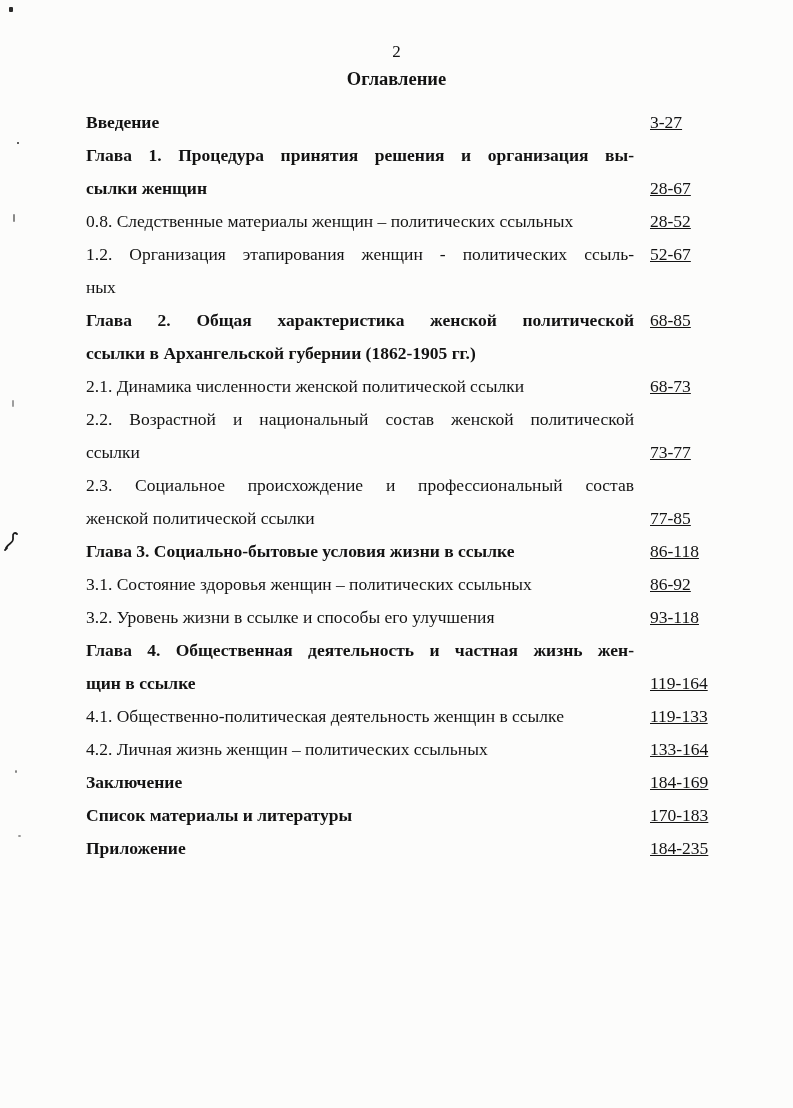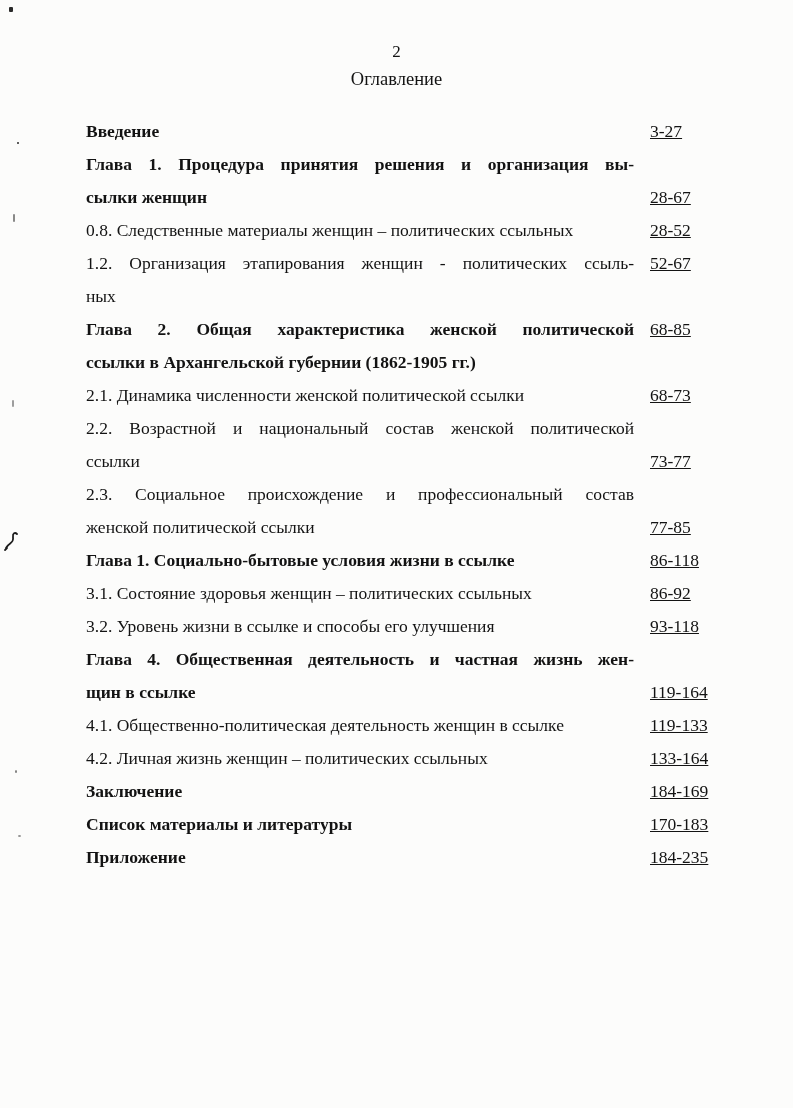--- a/index.html
+++ b/index.html
@@ -14,25 +14,25 @@
   }
   .scan-page { position: absolute; inset: 0; }
   .page-number {
     padding-top: 42px;
     text-align: center;
     font-size: 17px;
   }
   .toc-title {
     margin-top: 7px;
     text-align: center;
-    font-weight: normal;
+    font-weight: bold;
     font-size: 18.5px;
   }
   .toc-list {
-    margin: 25px 84px 0 86px;
+    margin: 16px 84px 0 86px;
   }
   .toc-row {
     display: flex;
     align-items: baseline;
     line-height: 33px;
     font-size: 17.5px;
   }
   .toc-label { width: 548px; }
   .toc-label.bold { font-weight: bold; }
   .toc-label.justify {
@@ -129,21 +129,21 @@
     <div class="toc-label justify">2.3. Социальное происхождение и профессиональный состав</div>
     <div class="toc-pages"></div>
   </div>
 
   <div class="toc-row">
     <div class="toc-label">женской политической ссылки</div>
     <div class="toc-pages">77-85</div>
   </div>
 
   <div class="toc-row">
-    <div class="toc-label bold">Глава 1. Социально-бытовые условия жизни в ссылке</div>
+    <div class="toc-label bold">Глава 3. Социально-бытовые условия жизни в ссылке</div>
     <div class="toc-pages">86-118</div>
   </div>
 
   <div class="toc-row">
     <div class="toc-label">3.1. Состояние здоровья женщин – политических ссыльных</div>
     <div class="toc-pages">86-92</div>
   </div>
 
   <div class="toc-row">
     <div class="toc-label">3.2. Уровень жизни в ссылке и способы его улучшения</div>

